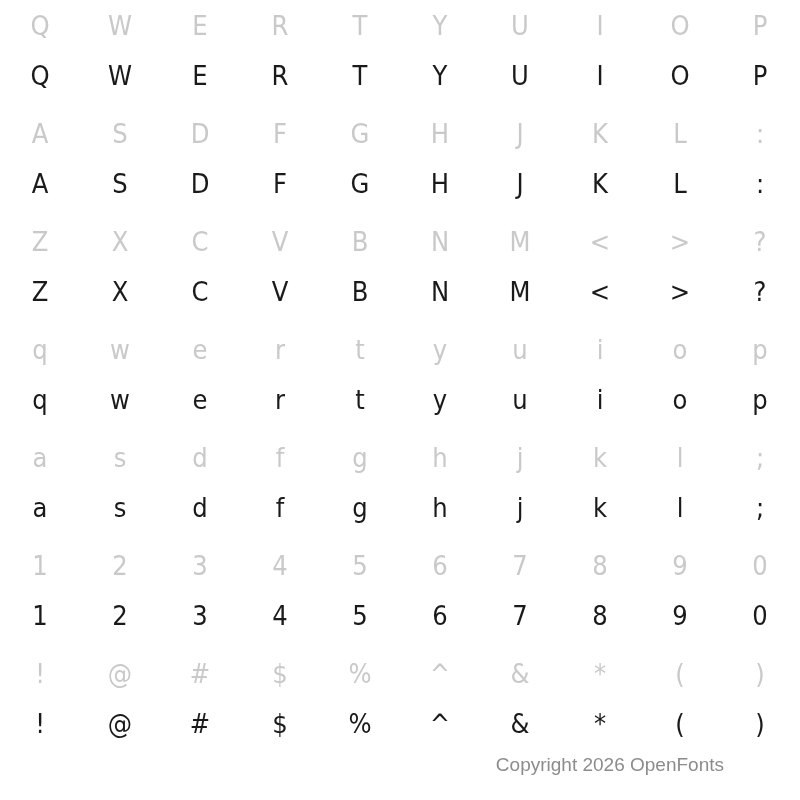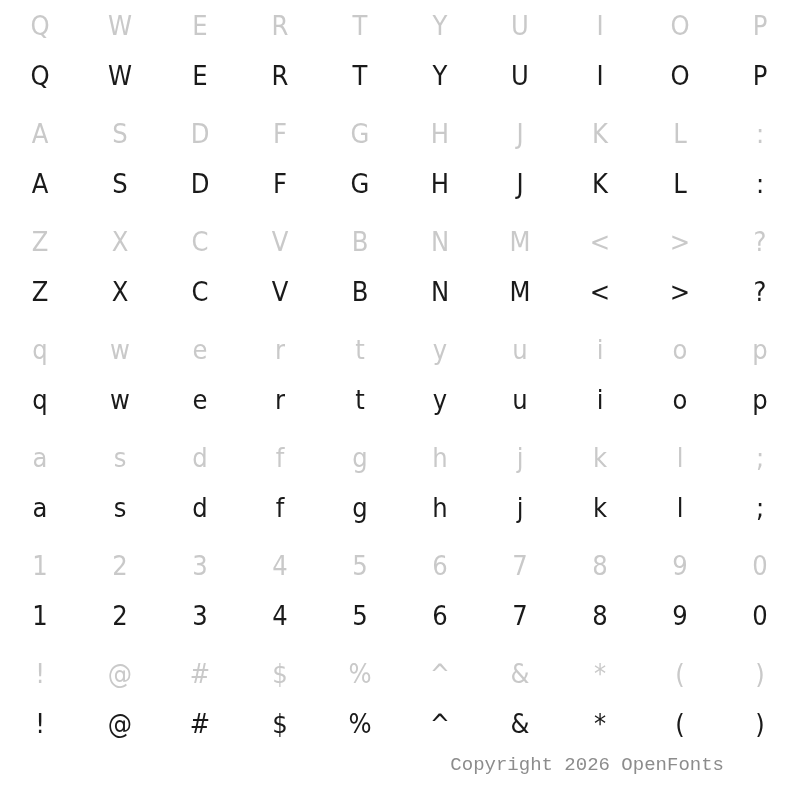--- a/index.html
+++ b/index.html
@@ -51,21 +51,21 @@
   #footer {
     position: absolute;
     left: 0;
     bottom: 24px;
     width: 800px;
     text-align: right;
     padding-right: 76px;
     box-sizing: border-box;
     font-size: 19px;
     color: #8c8c8c;
-    font-family: Liberation Mono, monospace;
+    font-family: Liberation Sans, sans-serif;
   }
 </style>
 </head>
 <body>
 
 <div id="specimen">
     <div class="row ghost">
       <div class="cell">Q</div>
       <div class="cell">W</div>
       <div class="cell">E</div>

